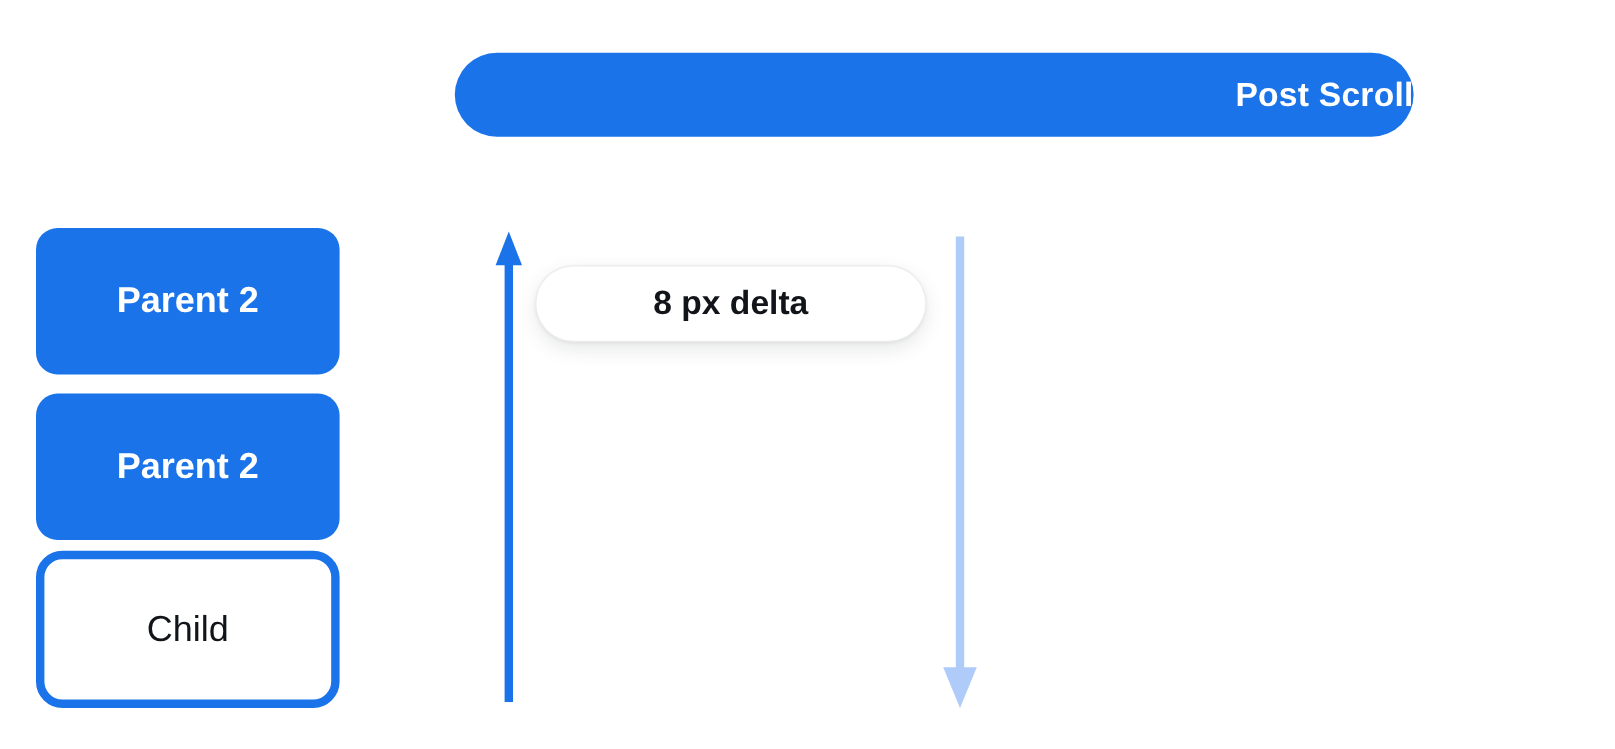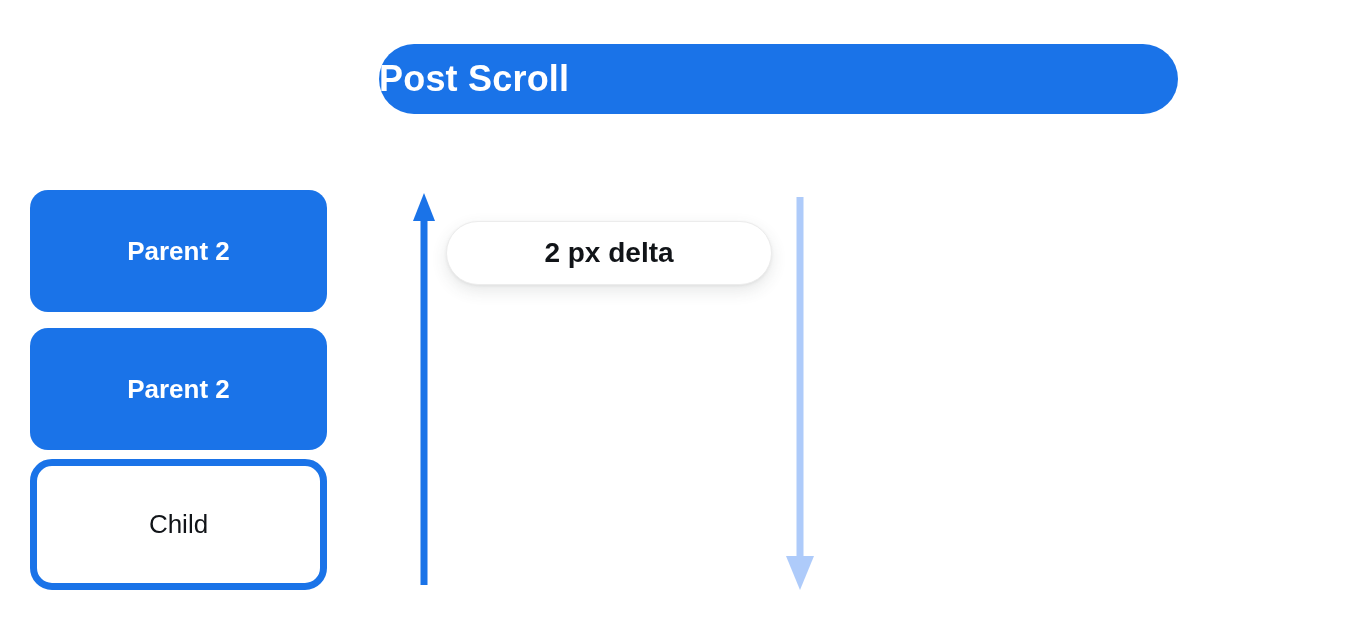--- a/index.html
+++ b/index.html
@@ -20,35 +20,35 @@
     overflow: hidden;
   }
 
   
   .banner {
     position: absolute;
     left: 379px; top: 44px;
     width: 799px; height: 70px;
     background: var(--blue);
     border-radius: 35px;
-    display: flex; align-items: center; justify-content: flex-start;
+    display: flex; align-items: center; justify-content: flex-end;
     color: #ffffff;
-    font-size: 36px;
+    font-size: 28px;
     font-weight: 700;
     letter-spacing: 0.2px;
   }
 
   
   .node {
     position: absolute;
     left: 30px;
-    width: 297px;
+    width: 253px;
     border-radius: 18px;
     display: flex; align-items: center; justify-content: center;
-    font-size: 26px;
+    font-size: 30px;
   }
   .node.filled {
     background: var(--blue);
     color: #ffffff;
     font-weight: 700;
   }
   .node.outlined {
     background: #ffffff;
     border: 7px solid var(--blue);
     border-radius: 22px;
@@ -121,17 +121,17 @@
       <polygon points="424,193 413,221 435,221" fill="#1a73e8"></polygon>
     </g>
 
     <g>
       <line x1="800" y1="197" x2="800" y2="560" stroke="#aecbfa" stroke-width="7"></line>
       <polygon points="800,590 786,556 814,556" fill="#aecbfa"></polygon>
     </g>
   </svg>
 
   <div class="pill delta">
-    <span>2 px delta</span>
+    <span>8 px delta</span>
   </div>
 
 
 </div>
 
 </body></html>

